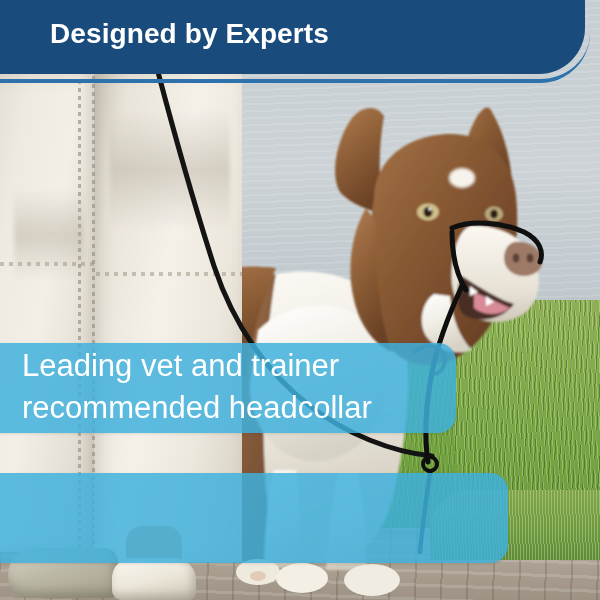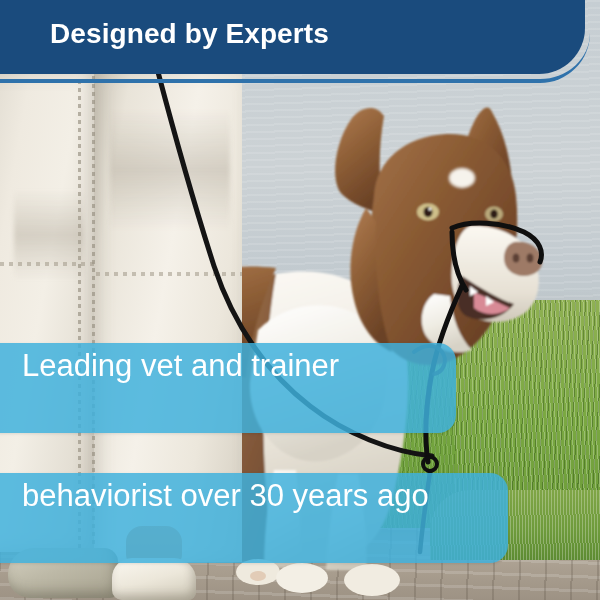--- a/index.html
+++ b/index.html
@@ -428,19 +428,19 @@
       <ellipse cx="258" cy="576" rx="8" ry="5" fill="#d8b79c" opacity=".6"></ellipse>
     </svg>
   </div>
 
   <div class="header-band-edge"></div>
   <div class="header-band"></div>
   <div class="header-title">Designed by Experts</div>
 
   <div class="feature-band" id="band-1">
     <div class="line">Leading vet and trainer</div>
+    <div class="line">recommended headcollar</div>
   </div>
 
   <div class="feature-band" id="band-2">
-    <div class="line">behaviorist over 30 years ago</div>
   </div>
 
 </div>
 
 </body></html>

